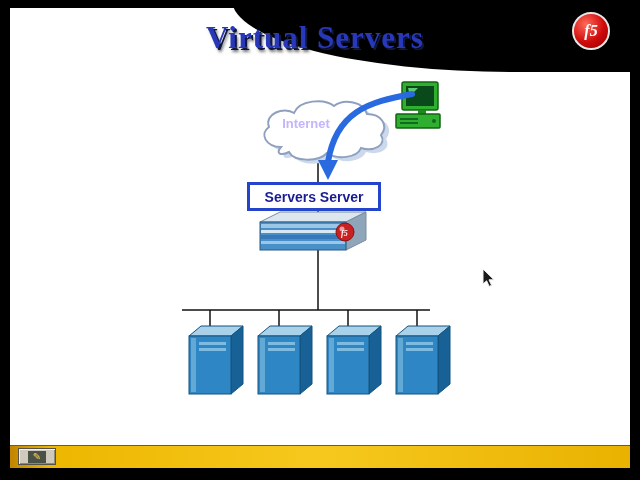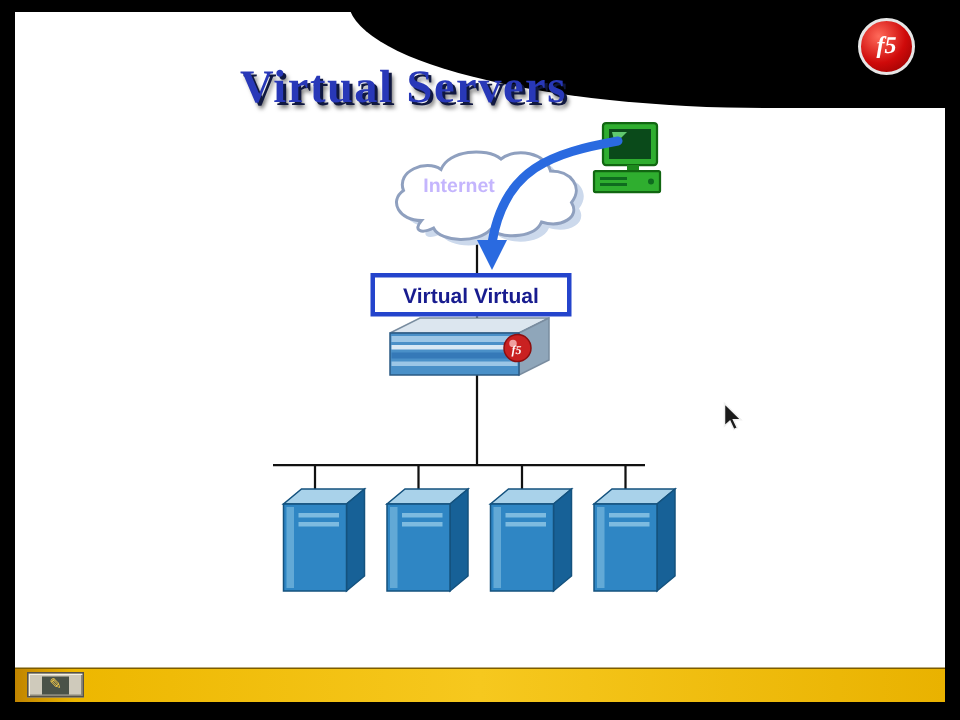--- a/index.html
+++ b/index.html
@@ -15,21 +15,21 @@
     position:absolute;left:232px;top:0;width:408px;height:72px;
     background:#000;border-bottom-left-radius:280px 72px;
   }
   .f5-logo{
     position:absolute;left:572px;top:12px;width:34px;height:34px;border-radius:50%;
     background:radial-gradient(circle at 35% 30%, #ff6a5a, #cf0a0a 55%, #8a0000);
     border:2px solid #e6e6e6;display:flex;align-items:center;justify-content:center;
     color:#fff;font-family:"Liberation Serif",serif;font-style:italic;font-weight:bold;font-size:16px;
   }
   .slide-title{
-    position:absolute;left:160px;top:40px;width:310px;text-align:left;
+    position:absolute;left:160px;top:20px;width:310px;text-align:center;
     font-family:"Liberation Serif",serif;font-weight:bold;font-size:31px;letter-spacing:1px;
     color:#2838b8;
     text-shadow:2px 2px 0 #101840, 3px 4px 3px rgba(0,0,0,0.55);
   }
   svg.overlay{position:absolute;left:0;top:0;pointer-events:none;}
   .internet-label{
     position:absolute;left:258px;top:116px;width:96px;text-align:center;
     font-weight:bold;font-size:13px;color:#c4b5fd;
   }
   .vs-box{
@@ -94,21 +94,21 @@
   <rect x="14" y="6" width="28" height="20" fill="#0a4a1a"></rect>
   <polygon points="16,8 26,8 18,16" fill="#5fc96f"></polygon>
   <rect x="26" y="30" width="8" height="4" fill="#1d8a1d"></rect>
   <rect x="4" y="34" width="44" height="14" rx="1" fill="#2fae2f" stroke="#116611" stroke-width="1.5"></rect>
   <rect x="8" y="38" width="18" height="2" fill="#0f6b1f"></rect>
   <rect x="8" y="42" width="18" height="2" fill="#0f6b1f"></rect>
   <circle cx="42" cy="41" r="2" fill="#0f6b1f"></circle>
 </svg>
 
 <div class="vs-box">
-  <span>Virtual Virtual</span>
+  <span>Servers Server</span>
 </div>
 
 <svg class="overlay" style="left:252px;top:210px;" width="124" height="50" viewBox="0 0 124 50">
   <polygon points="8,12 94,12 114,2 28,2" fill="#dce6ef" stroke="#7a8da0" stroke-width="1"></polygon>
   <polygon points="94,12 114,2 114,30 94,40" fill="#8fa6ba" stroke="#7a8da0" stroke-width="1"></polygon>
   <rect x="8" y="12" width="86" height="28" fill="#4a90c8" stroke="#2a5a84" stroke-width="1"></rect>
   <rect x="9" y="14" width="84" height="4" fill="#9cc6e6"></rect>
   <rect x="9" y="20" width="84" height="3" fill="#d8e8f4"></rect>
   <rect x="9" y="25" width="84" height="4" fill="#3579b8"></rect>
   <rect x="9" y="31" width="84" height="3" fill="#9cc6e6"></rect>

